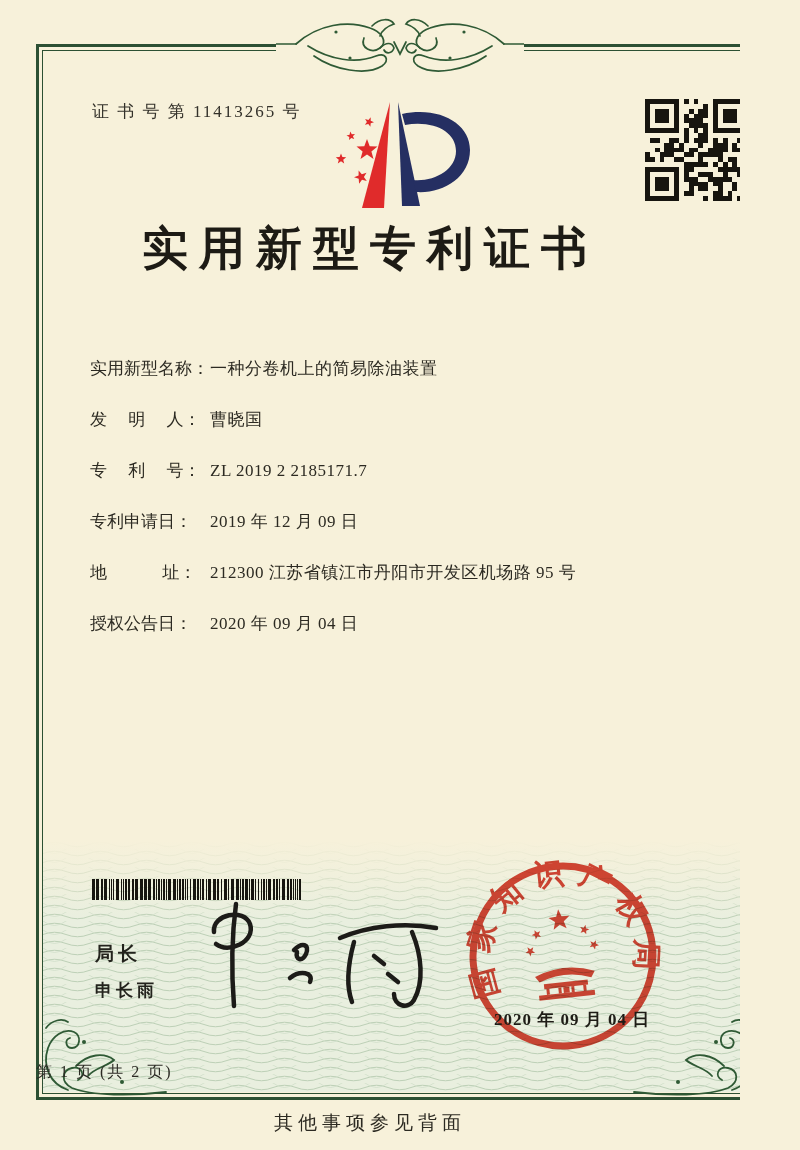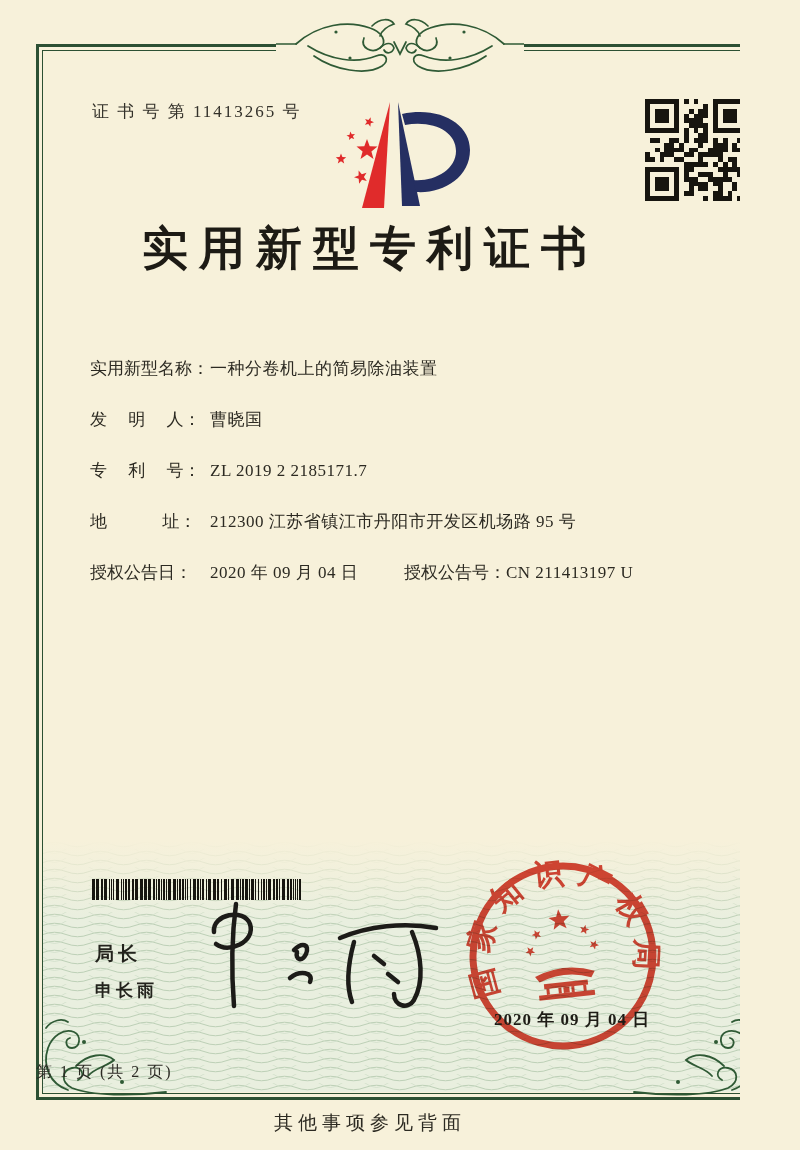--- a/index.html
+++ b/index.html
@@ -364,25 +364,27 @@
     <div class="field-row">
       <span class="flabel">实用新型名称：</span><span class="fvalue">一种分卷机上的简易除油装置</span>
     </div>
     <div class="field-row">
       <span class="flabel">发　 明　 人：</span><span class="fvalue">曹晓国</span>
     </div>
     <div class="field-row">
       <span class="flabel">专　 利　 号：</span><span class="fvalue">ZL 2019 2 2185171.7</span>
     </div>
     <div class="field-row">
+      <span class="flabel">专利申请日：</span><span class="fvalue">2019 年 12 月 09 日</span>
+    </div>
+    <div class="field-row">
       <span class="flabel">地　　　 址：</span><span class="fvalue">212300 江苏省镇江市丹阳市开发区机场路 95 号</span>
     </div>
     <div class="field-row">
       <span><span class="flabel">授权公告日：</span><span class="fvalue">2020 年 09 月 04 日</span></span>
-      <span class="grant-second"><span>授权公告号：</span><span class="fvalue">CN 211413197 U</span></span>
     </div>
   </div>
 
 
   <div class="barcode">
     <svg id="bcsvg" width="211" height="21" shape-rendering="crispEdges">
         <rect x="0" y="0" width="3" height="21" fill="#17150f"></rect>
         <rect x="4" y="0" width="3" height="21" fill="#17150f"></rect>
         <rect x="9" y="0" width="2" height="21" fill="#17150f"></rect>
         <rect x="12" y="0" width="3" height="21" fill="#17150f"></rect>

